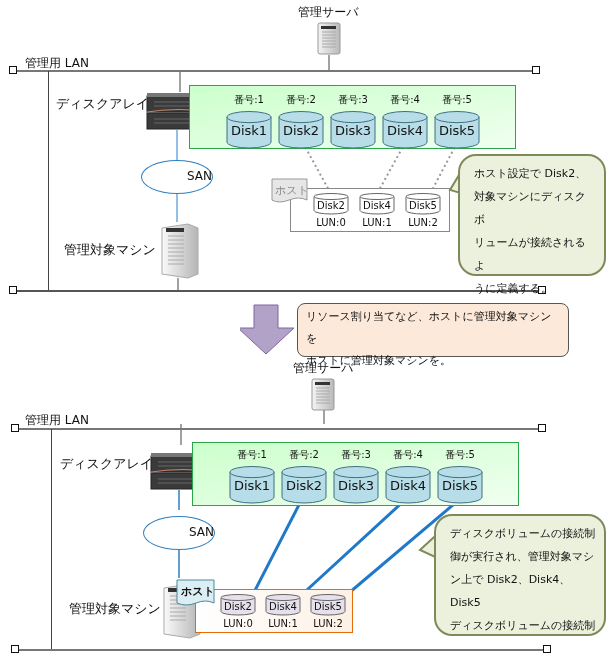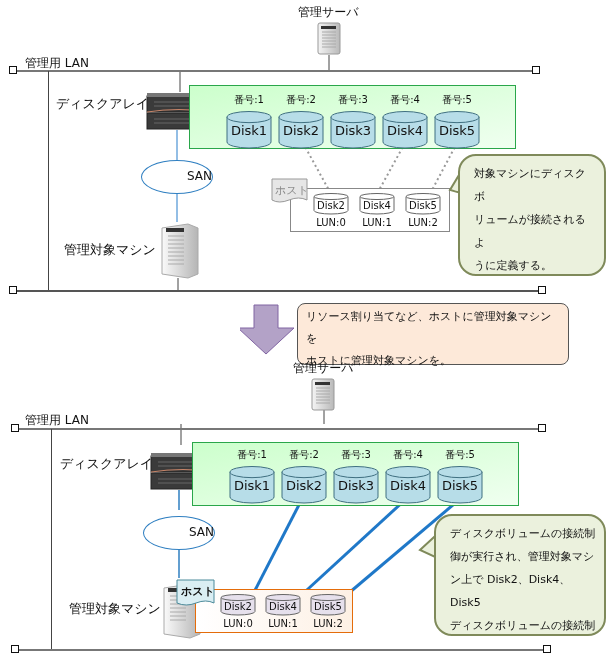--- a/index.html
+++ b/index.html
@@ -188,31 +188,32 @@
       <div class="lun">LUN:2</div>
       </div>
     </div>
 
   <svg class="abs" style="left:440px;top:150px" width="30" height="60">
     <polygon points="28,10 10,40 28,45" fill="#ebf1dd" stroke="#7f8a5a" stroke-width="2"></polygon>
     <polygon points="30,12 14,40 30,43" fill="#ebf1dd"></polygon>
   </svg>
   <div class="callout" style="left:458px;top:154px;width:148px;height:122px;">
     <div id="before-callout-lines">
+        <div>ホスト設定で  Disk2、</div>
         <div>対象マシンにディスクボ</div>
         <div>リュームが接続されるよ</div>
         <div>うに定義する。</div>
       </div>
   </div>
 </div>
 
 <svg class="abs" style="left:240px;top:304px" width="56" height="52">
   <polygon points="14,1 38,1 38,24 54,24 26,50 -2,24 14,24" fill="#b3a2c7" stroke="#8064a2" stroke-width="1"></polygon>
 </svg>
-<div class="note" style="left:297px;top:303px;width:272px;height:62px;">
+<div class="note" style="left:297px;top:303px;width:272px;height:54px;">
   <div>リソース割り当てなど、ホストに管理対象マシンを</div>
   <div>ホストに管理対象マシンを。</div>
 </div>
 
 <div>
 
   <svg class="abs" style="left:0;top:340px" width="614" height="322">
     <line x1="324" y1="68" x2="324" y2="84" stroke="#444" stroke-width="1"></line>
     <line x1="181" y1="84" x2="181" y2="105" stroke="#444" stroke-width="1"></line>
     <line x1="179" y1="150" x2="179" y2="170" stroke="#2f7fc1" stroke-width="1.5"></line>

